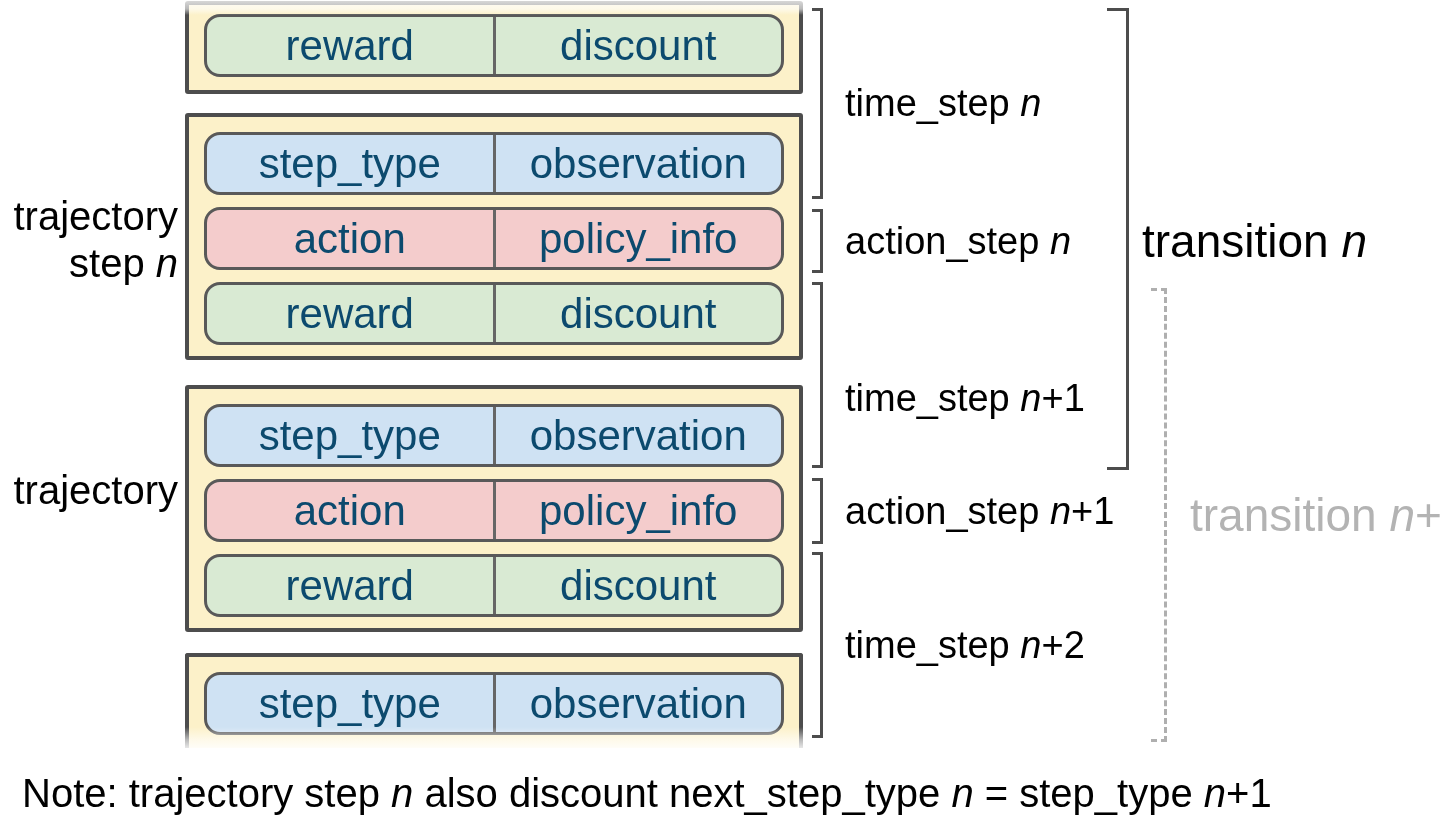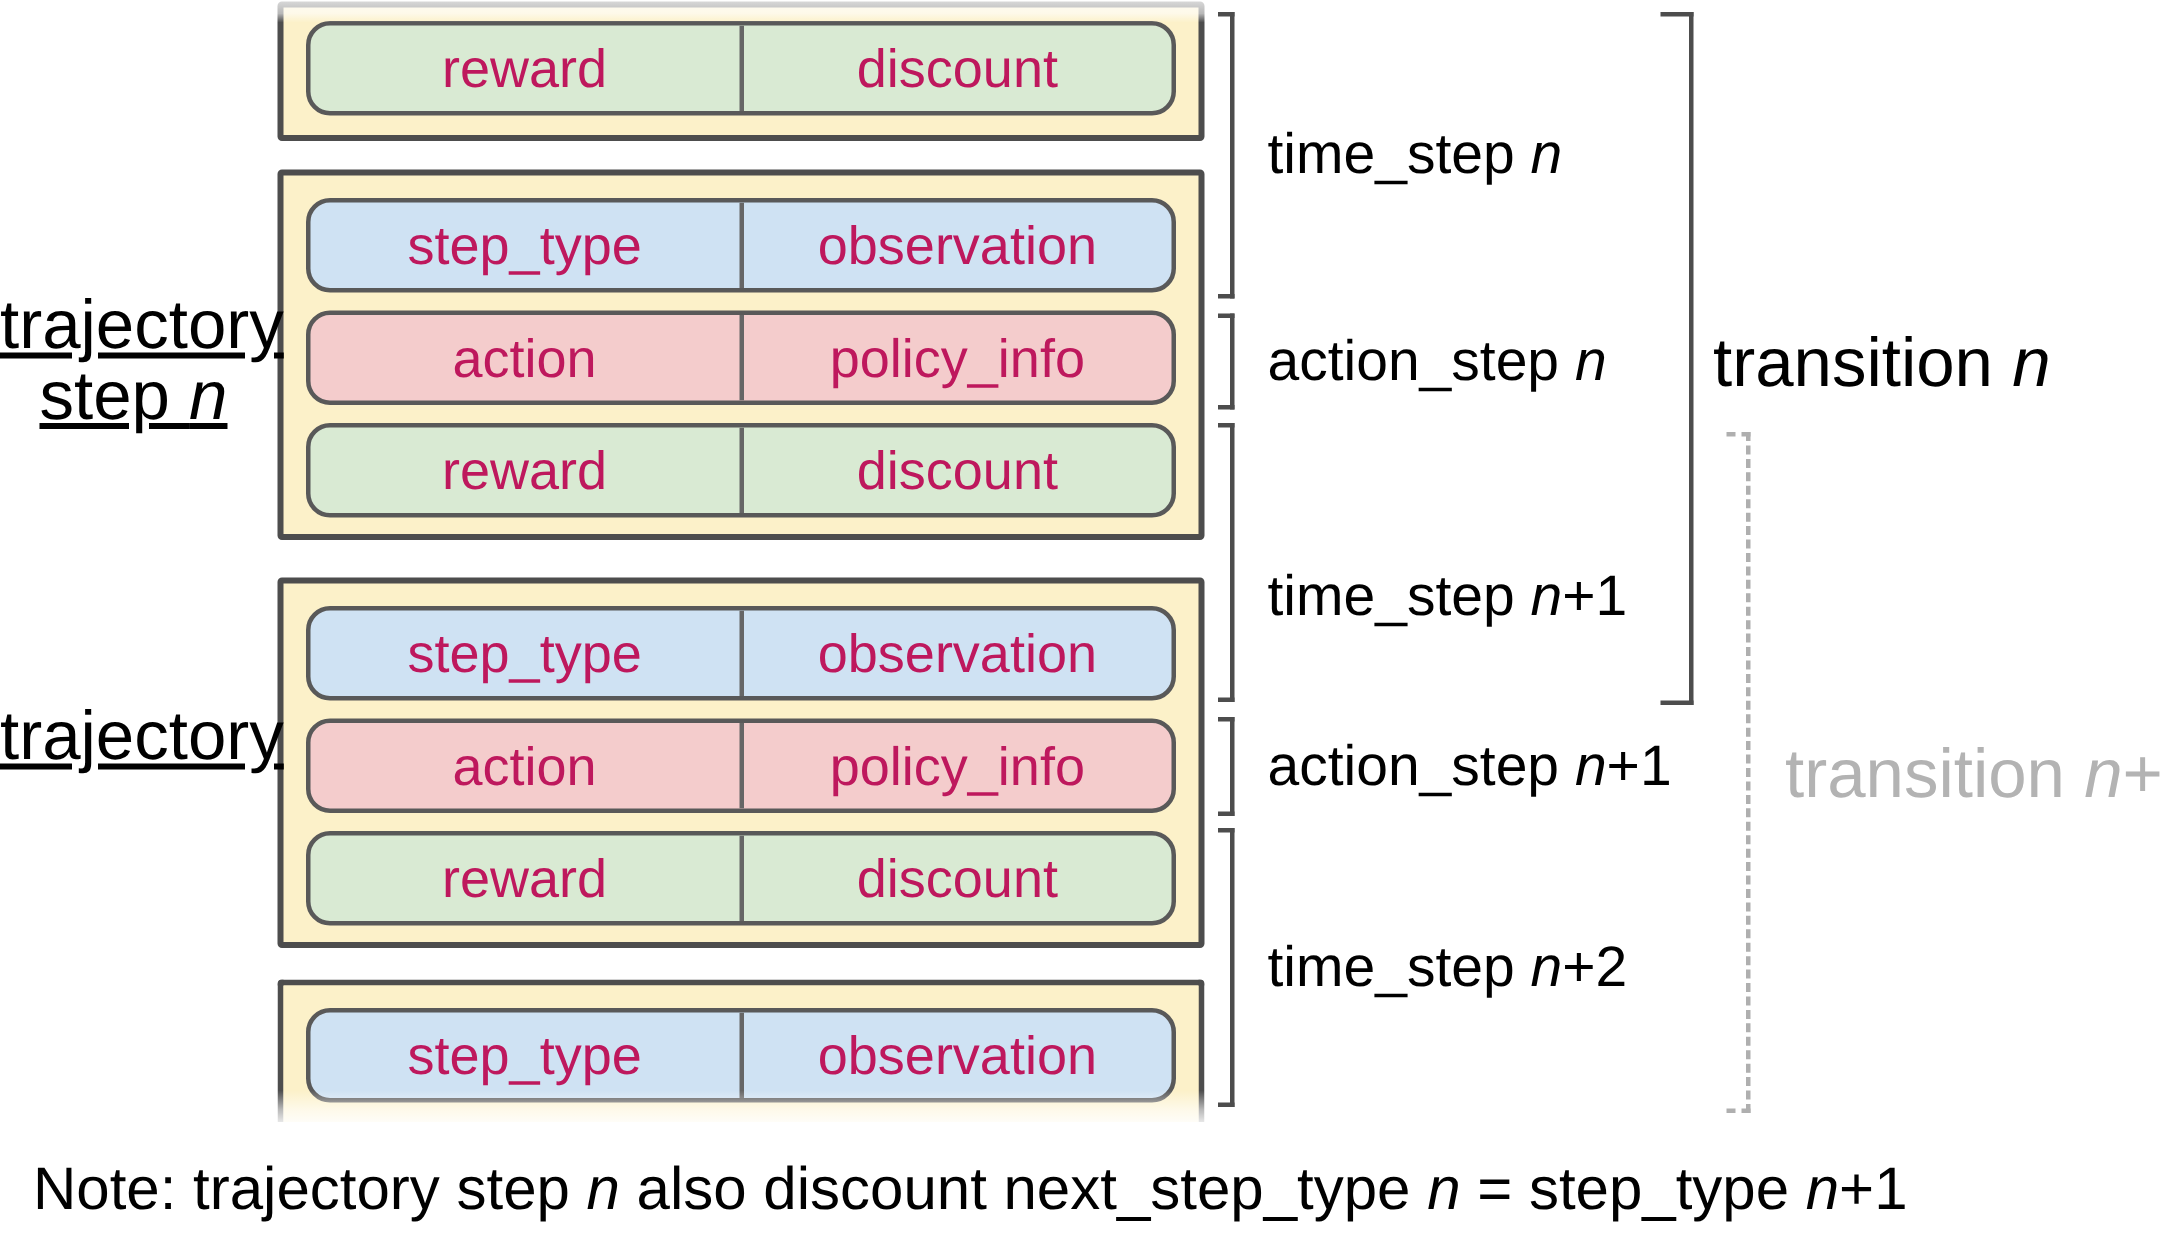--- a/index.html
+++ b/index.html
@@ -24,35 +24,35 @@
   .pill {
     height:63px; box-sizing:border-box; flex:0 0 auto;
     border:3px solid var(--pill-border,#595959); border-radius:16px;
     display:flex; align-items:stretch; overflow:hidden;
   }
   .pill.blue  { background:var(--pill-blue,#CFE2F3); }
   .pill.red   { background:var(--pill-red,#F4CCCC); }
   .pill.green { background:var(--pill-green,#D9EAD3); }
   .cell {
     flex:1 1 0; display:flex; align-items:center; justify-content:center;
-    font-size:36px; line-height:1; color:#be185d; white-space:nowrap;border-radius:19px;
+    font-size:42px; line-height:1; color:#0c4a6e; white-space:nowrap;border-radius:19px;
   }
   .vdiv { width:3px; background:var(--divider,#666666); flex:0 0 auto; }
 
   
   .fade { position:absolute; left:181px; width:626px; pointer-events:none; }
   .fade-top { top:0; height:15px;
     background:linear-gradient(to bottom, rgba(255,255,255,.8) 0%, rgba(255,255,255,.6) 60%, rgba(255,255,255,0) 100%); }
   .fade-bottom { top:727px; height:28px;
     background:linear-gradient(to bottom, rgba(255,255,255,0) 0%, rgba(255,255,255,.6) 45%, #ffffff 90%); }
 
   
   .left-label {
-    position:absolute; left:0; width:178px; text-align:center;
-    font-size:46px; line-height:47px; white-space:nowrap;text-decoration:underline;
+    position:absolute; left:0; width:178px; text-align:right;
+    font-size:40px; line-height:47px; white-space:nowrap;
   }
   .left-label-1 { top:193px; }
   .left-label-2 { top:467px; }
 
   
   .bracket {
     position:absolute; box-sizing:border-box;
     border:3px solid var(--bracket,#4D4D4D); border-left:none;
   }
   .bk1 { left:812px; top:8px;   width:11px; height:191px; }

